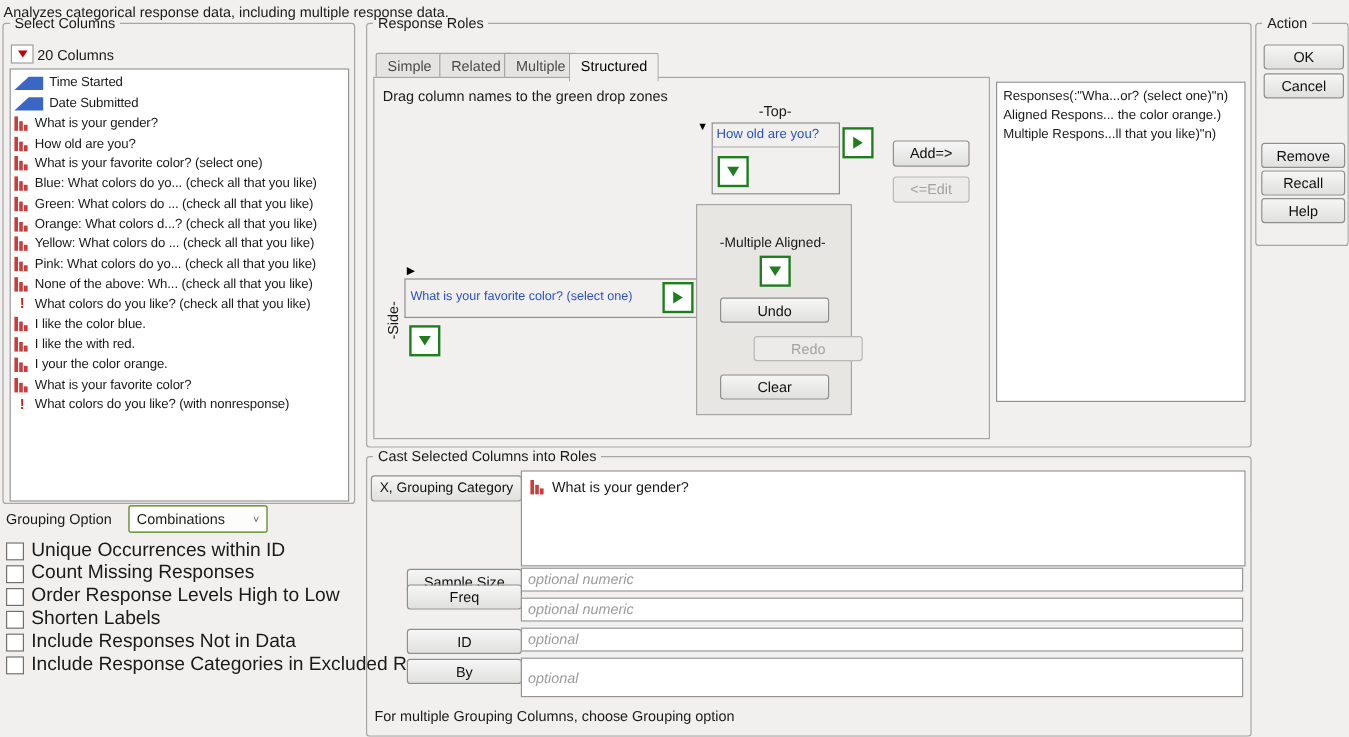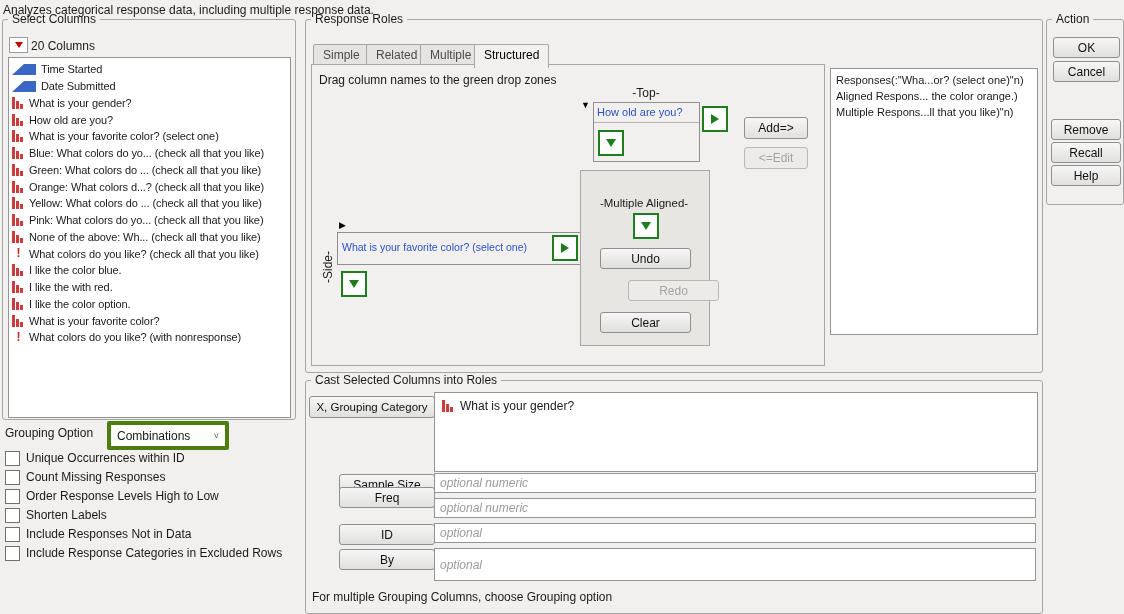--- a/index.html
+++ b/index.html
@@ -9,23 +9,23 @@
   fieldset.gbox legend{margin-left:5px;padding:0 4px;font-size:12px;line-height:13px;color:#1a1a1a}
   .listbox{position:absolute;background:#fff;border:1px solid #949494;overflow:hidden}
   .col-item{display:flex;align-items:center;height:16.75px;padding-left:3px;white-space:nowrap;overflow:hidden;font-size:11px;letter-spacing:-0.1px}
   .col-item .lbl{margin-left:4px}
   .icon-nominal{flex:0 0 13px;width:13px;height:12px;background-image:linear-gradient(#cd3b3b,#cd3b3b),linear-gradient(#cd3b3b,#cd3b3b),linear-gradient(#cd3b3b,#cd3b3b);background-position:0 100%,4px 100%,8px 100%;background-size:3px 12px,3px 8px,3px 5px;background-repeat:no-repeat}
   .icon-continuous{flex:0 0 12px;width:0;height:0;border-left:12px solid transparent;border-bottom:11px solid #3a67c4;margin-right:1px}
   .icon-exclaim{flex:0 0 13px;width:13px;height:13px;color:#cf2020;font-weight:bold;font-size:12px;text-align:center;line-height:13px}
   .icon-exclaim::before{content:"!"}
   .red-tri-box{position:absolute;width:17px;height:14px;background:#fff;border:1px solid #9c9c9c;display:flex;align-items:center;justify-content:center}
   .red-tri{width:0;height:0;border-left:4px solid transparent;border-right:4px solid transparent;border-top:6px solid #c40000}
-  .combo{position:absolute;display:flex;align-items:center;background:#fdfdfc;border:4px solid #4d7c0f;border-radius:2px;padding:0 6px;font-size:12px}
+  .combo{position:absolute;display:flex;align-items:center;background:#fdfdfc;border:1px solid #4d7c0f;border-radius:2px;padding:0 6px;font-size:12px}
   .combo .arrow{margin-left:auto;color:#555;font-size:9px}
-  .cb-row{position:absolute;display:flex;align-items:flex-start;font-size:12px;white-space:nowrap;height:16px}
+  .cb-row{position:absolute;display:flex;align-items:center;font-size:16px;white-space:nowrap;height:16px}
   .checkbox{width:13px;height:13px;background:#fff;border:1px solid #707070;margin-right:6px;flex:0 0 13px}
   .tab{position:absolute;height:20px;line-height:20px;padding:0 9px;background:#e5e4e2;color:#4a4a4a;border:1px solid #a6a6a6;border-radius:2px 2px 0 0;font-size:12px}
   .tab.active{background:#f1f0ee;color:#000;height:23px;z-index:3;border-bottom:none}
   .panel{position:absolute;border:1px solid #a6a6a6;background:#f1f0ee}
   .btn{position:absolute;display:flex;align-items:center;justify-content:center;background:linear-gradient(#f6f6f6,#e0e0de);border:1px solid #8f8f8f;border-radius:3px;font-size:12px;color:#111}
   .btn.disabled{color:#a3a3a3;background:#ecebe9;border-color:#b8b8b8}
   .dropzone{position:absolute;width:22px;height:22px;background:#fff;border:2px solid #1e7e1e;display:flex;align-items:center;justify-content:center}
   .tri-down{width:0;height:0;border-left:5px solid transparent;border-right:5px solid transparent;border-top:8px solid #1e7e1e}
   .tri-right{width:0;height:0;border-top:5px solid transparent;border-bottom:5px solid transparent;border-left:8px solid #1e7e1e}
   .marker{position:absolute;font-size:9px;color:#000;line-height:9px}
@@ -102,21 +102,21 @@
   <div class="col-item">
       <span class="icon-nominal"></span>
       <span class="lbl">I like the color blue.</span>
     </div>
   <div class="col-item">
       <span class="icon-nominal"></span>
       <span class="lbl">I like the with red.</span>
     </div>
   <div class="col-item">
       <span class="icon-nominal"></span>
-      <span class="lbl">I like the color option.</span>
+      <span class="lbl">I your the color orange.</span>
     </div>
   <div class="col-item">
       <span class="icon-nominal"></span>
       <span class="lbl">What is your favorite color?</span>
     </div>
   <div class="col-item">
       <span class="icon-exclaim"></span>
       <span class="lbl">What colors do you like? (with nonresponse)</span>
     </div>
 </div>

